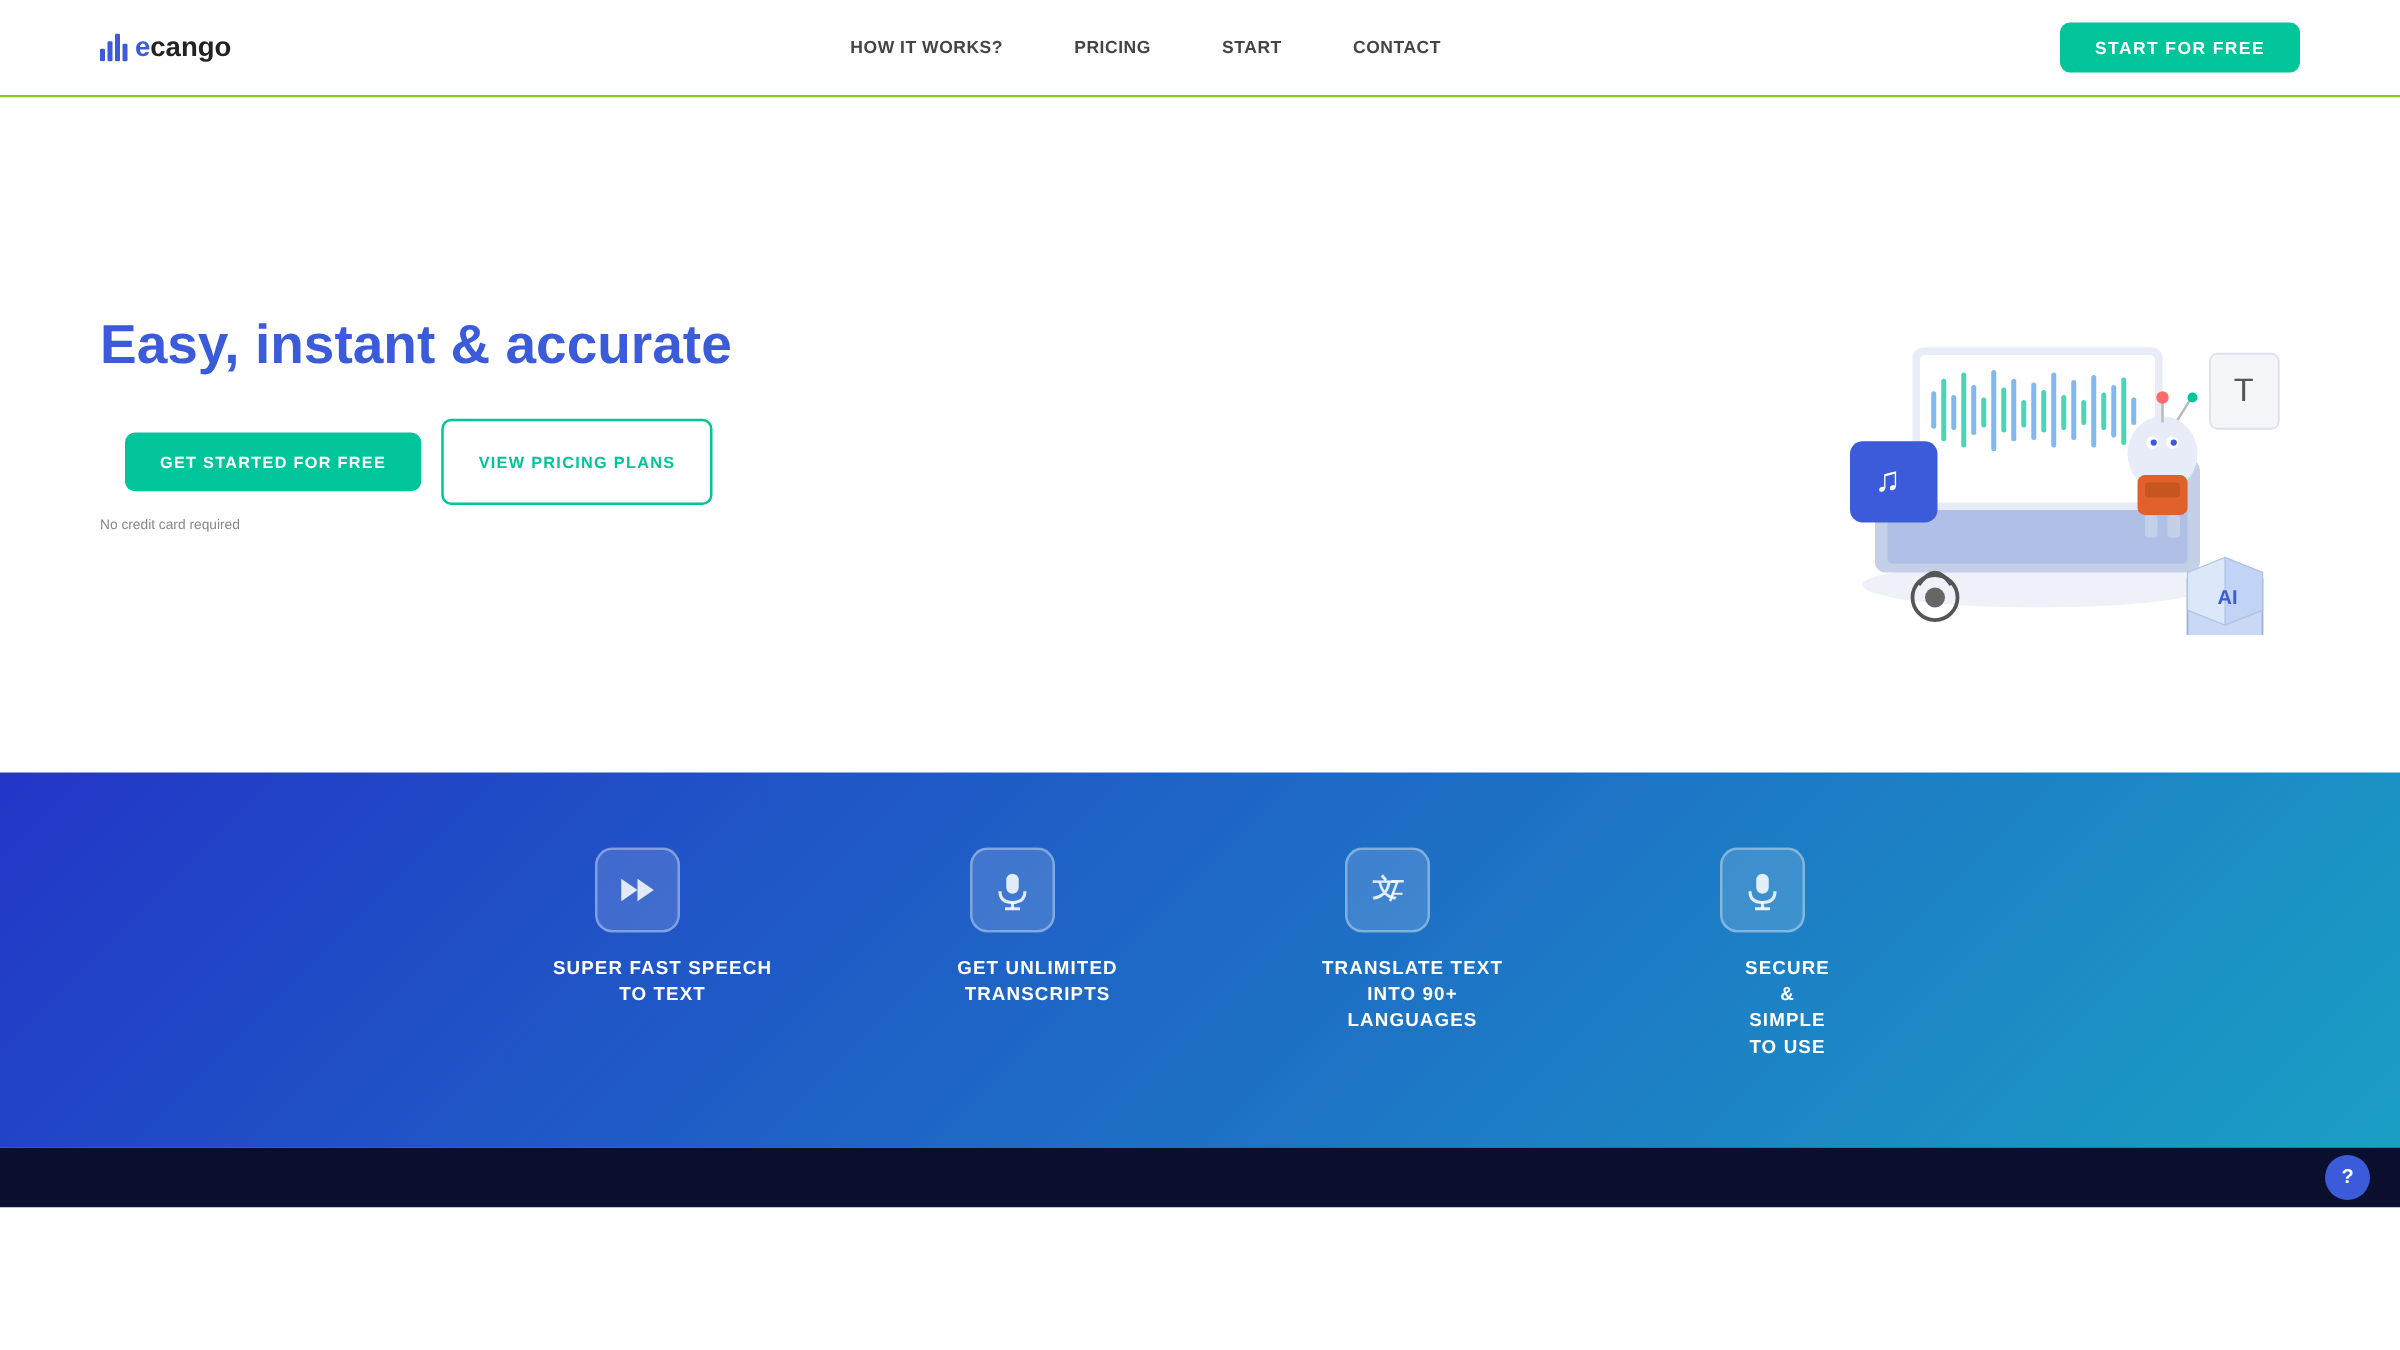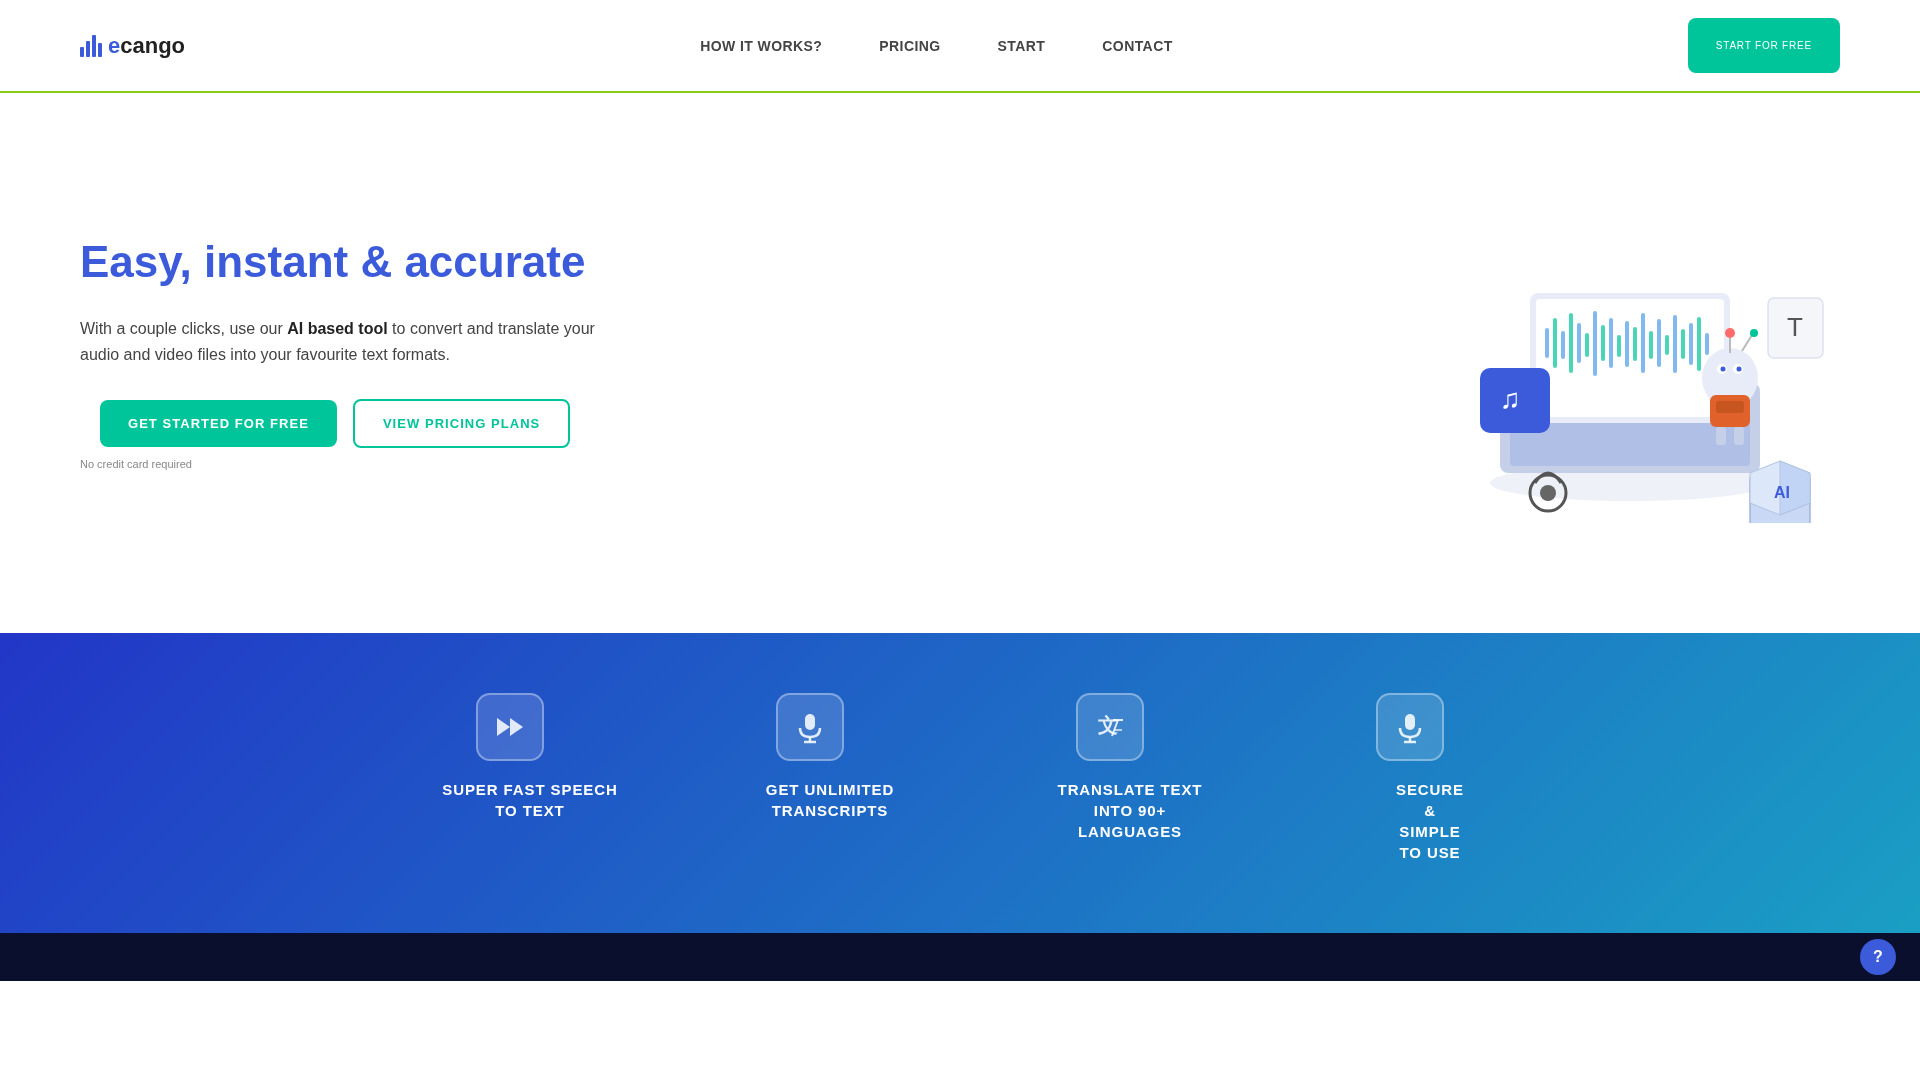--- a/index.html
+++ b/index.html
@@ -47,23 +47,23 @@
       color: #444;
       font-size: 14px;
       font-weight: 600;
       letter-spacing: 0.03em;
     }
     .btn-start {
       background: #00c49a;
       color: #fff;
       border: none;
       border-radius: 8px;
-      padding: 22px 28px;
-      font-size: 10px;
-      font-weight: 400;
+      padding: 12px 28px;
+      font-size: 14px;
+      font-weight: 700;
       letter-spacing: 0.08em;
       cursor: pointer;
       text-transform: uppercase;
     }
 
     
     .hero {
       display: flex;
       align-items: center;
       justify-content: space-between;
@@ -118,21 +118,21 @@
       font-weight: 700;
       letter-spacing: 0.08em;
       cursor: pointer;
       text-transform: uppercase;
     }
     .btn-pricing {
       background: #fff;
       color: #00c49a;
       border: 2px solid #00c49a;
       border-radius: 8px;
-      padding: 15px 28px;
+      padding: 25px 28px;
       font-size: 13px;
       font-weight: 700;
       letter-spacing: 0.08em;
       cursor: pointer;
       text-transform: uppercase;
     }
     .no-cc {
       font-size: 11px;
       color: #888;
       margin-top: 10px;
@@ -239,23 +239,20 @@
     <li><a href="#">START</a></li>
     <li><a href="#">CONTACT</a></li>
   </ul>
 
   <button class="btn-start">START FOR FREE</button>
 </nav>
 
 <section class="hero">
   <div class="hero-left">
     <div class="hero-title-accent">Easy, instant &amp; accurate</div>
-    <p class="hero-desc">
-      <span>With a couple clicks, use our </span><strong>AI based tool</strong><span> to convert and translate your audio and video files into your favourite text formats.</span>
-    </p>
     <div class="hero-buttons">
       <button class="btn-get-started">GET STARTED FOR FREE</button>
       <button class="btn-pricing">VIEW PRICING PLANS</button>
     </div>
     <p class="no-cc">No credit card required</p>
   </div>
 
   <div class="hero-right">
 
     <svg class="illus-svg" viewBox="0 0 420 340" xmlns="http://www.w3.org/2000/svg">

